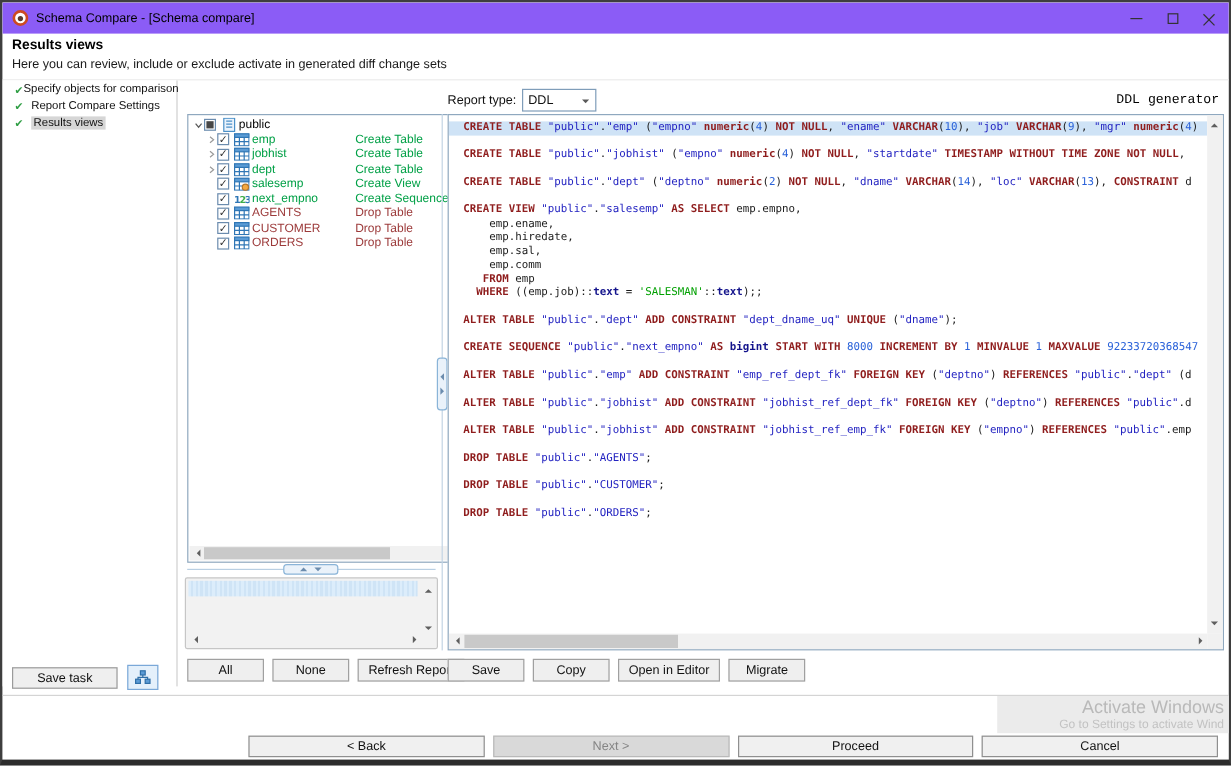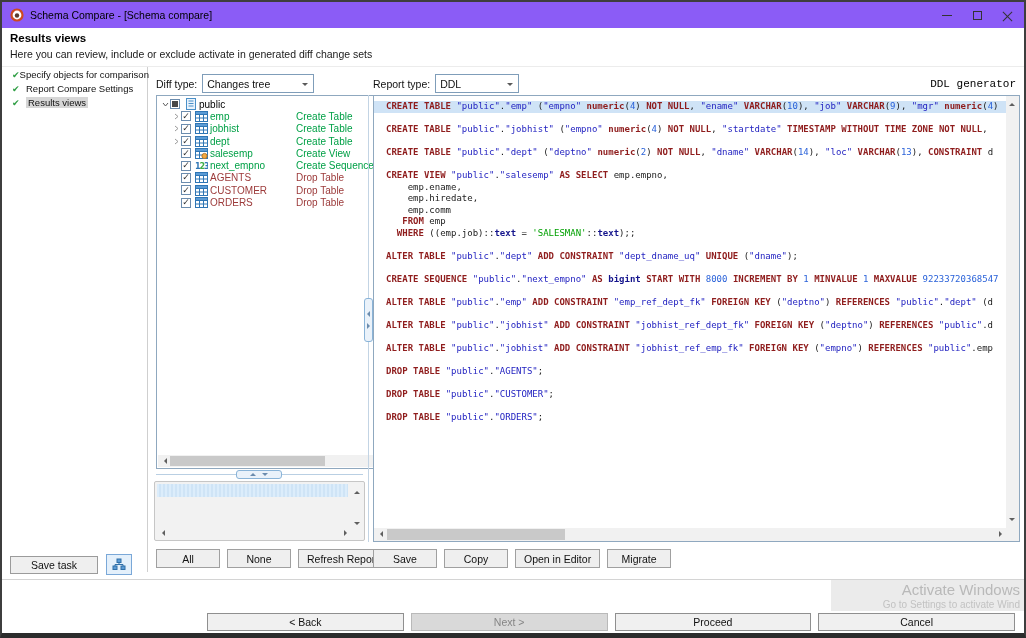--- a/index.html
+++ b/index.html
@@ -31,21 +31,21 @@
   .wz-check { color:#2f9e44; font-size:9px; width:14px; }
   .wz-label.active { background:#d6d6d6; padding:0 2px; }
   .save-task-row { position:absolute; left:8px; top:552px; display:flex; gap:8px; align-items:center; }
   .btn { background:#efefef; border:1px solid #9b9b9b; font-family:"Liberation Sans",sans-serif; font-size:10.5px; color:#111; height:18px; cursor:default; }
   .btn-savetask { width:88px; }
   .btn-sched { width:26px; height:21px; background:#e4f0fb; border:1px solid #7aa8d8; display:flex; align-items:center; justify-content:center; }
   
   .diff-row { position:absolute; left:154px; top:72px; display:flex; align-items:center; gap:5px; }
   .select { height:19px; background:#fff; border:1px solid #7f9db9; display:flex; align-items:center; padding:0 4px; font-size:10.5px; position:relative; }
   .select .chev { position:absolute; right:5px; width:0; height:0; border:3.5px solid transparent; border-top-color:#5a5a5a; top:8px; }
-  .sel-diff { width:112px; } .sel-report { width:84px; }
+  .sel-diff { width:112px; } .sel-report { width:62px; }
   .tree-box { position:absolute; left:154px; top:93px; width:235px; height:374px; border:1px solid #8fa8bf; background:#fff; overflow:hidden; }
   .tree-rows { position:absolute; left:0; top:2px; right:0; bottom:13px; overflow:hidden; }
   .tree-row { position:relative; display:flex; align-items:center; height:12.3px; font-size:10px; white-space:nowrap; }
   .tree-row .exp { width:10px; display:inline-flex; justify-content:center; }
   .cb { width:10px; height:10px; border:1px solid #6b8cae; background:#fff; display:inline-flex; align-items:center; justify-content:center; font-size:9px; line-height:9px; color:#333; margin-right:3px; flex:none; }
   .cb .part { width:6px; height:6px; background:#474747; }
   .t-ico { width:15px; display:inline-flex; justify-content:center; flex:none; }
   .t-name { margin-left:1px; }
   .t-name.create { color:var(--c-create); } .t-name.drop { color:var(--c-drop); }
   .t-action { position:absolute; left:139px; white-space:nowrap; }
@@ -161,27 +161,20 @@
         <svg width="14" height="13">
             <rect x="5" y="1" width="4" height="3.5" fill="#5b9bd5" stroke="#2f6fa8"></rect>
             <rect x="1" y="8" width="4" height="3.5" fill="#5b9bd5" stroke="#2f6fa8"></rect>
             <rect x="9" y="8" width="4" height="3.5" fill="#5b9bd5" stroke="#2f6fa8"></rect>
             <path d="M7 4.5 V6.5 M3 8 V6.5 H11 V8" stroke="#2f6fa8" fill="none"></path>
           </svg>
       </span>
     </span>
   </div>
 
-  <div class="diff-row">
-    <span>Diff type:</span>
-    <div class="select sel-diff">
-      <span>Changes tree</span>
-      <span class="chev"></span>
-    </div>
-  </div>
 
   <div class="tree-box">
     <div class="tree-rows" id="tree-rows">
         <div class="tree-row" style="padding-left: 3px;">
           <span class="exp">
             <svg width="9" height="9">
               <path d="M2 3 L4.5 6 L7 3" fill="none" stroke="#5a5a5a"></path>
             </svg>
           </span>
           <span class="cb">
@@ -374,20 +367,21 @@
     <div class="code-lines" id="code-lines">
         <div class="code-line sel"><span class="s-kw">CREATE</span> <span class="s-kw">TABLE</span> <span class="s-str">"public"</span>.<span class="s-str">"emp"</span> (<span class="s-str">"empno"</span> <span class="s-kw">numeric</span>(<span class="s-num">4</span>) <span class="s-kw">NOT</span> <span class="s-kw">NULL</span>, <span class="s-str">"ename"</span> <span class="s-kw">VARCHAR</span>(<span class="s-num">10</span>), <span class="s-str">"job"</span> <span class="s-kw">VARCHAR</span>(<span class="s-num">9</span>), <span class="s-str">"mgr"</span> <span class="s-kw">numeric</span>(<span class="s-num">4</span>)</div>
         <div class="code-line">&nbsp;</div>
         <div class="code-line"><span class="s-kw">CREATE</span> <span class="s-kw">TABLE</span> <span class="s-str">"public"</span>.<span class="s-str">"jobhist"</span> (<span class="s-str">"empno"</span> <span class="s-kw">numeric</span>(<span class="s-num">4</span>) <span class="s-kw">NOT</span> <span class="s-kw">NULL</span>, <span class="s-str">"startdate"</span> <span class="s-kw">TIMESTAMP</span> <span class="s-kw">WITHOUT</span> <span class="s-kw">TIME</span> <span class="s-kw">ZONE</span> <span class="s-kw">NOT</span> <span class="s-kw">NULL</span>, </div>
         <div class="code-line">&nbsp;</div>
         <div class="code-line"><span class="s-kw">CREATE</span> <span class="s-kw">TABLE</span> <span class="s-str">"public"</span>.<span class="s-str">"dept"</span> (<span class="s-str">"deptno"</span> <span class="s-kw">numeric</span>(<span class="s-num">2</span>) <span class="s-kw">NOT</span> <span class="s-kw">NULL</span>, <span class="s-str">"dname"</span> <span class="s-kw">VARCHAR</span>(<span class="s-num">14</span>), <span class="s-str">"loc"</span> <span class="s-kw">VARCHAR</span>(<span class="s-num">13</span>), <span class="s-kw">CONSTRAINT</span> d</div>
         <div class="code-line">&nbsp;</div>
         <div class="code-line"><span class="s-kw">CREATE</span> <span class="s-kw">VIEW</span> <span class="s-str">"public"</span>.<span class="s-str">"salesemp"</span> <span class="s-kw">AS</span> <span class="s-kw">SELECT</span> emp.empno,</div>
         <div class="code-line">    emp.ename,</div>
         <div class="code-line">    emp.hiredate,</div>
+        <div class="code-line">    emp.sal,</div>
         <div class="code-line">    emp.comm</div>
         <div class="code-line">   <span class="s-kw">FROM</span> emp</div>
         <div class="code-line">  <span class="s-kw">WHERE</span> ((emp.job)::<span class="s-kw2">text</span> = <span class="s-sq">'SALESMAN'</span>::<span class="s-kw2">text</span>);;</div>
         <div class="code-line">&nbsp;</div>
         <div class="code-line"><span class="s-kw">ALTER</span> <span class="s-kw">TABLE</span> <span class="s-str">"public"</span>.<span class="s-str">"dept"</span> <span class="s-kw">ADD</span> <span class="s-kw">CONSTRAINT</span> <span class="s-str">"dept_dname_uq"</span> <span class="s-kw">UNIQUE</span> (<span class="s-str">"dname"</span>);</div>
         <div class="code-line">&nbsp;</div>
         <div class="code-line"><span class="s-kw">CREATE</span> <span class="s-kw">SEQUENCE</span> <span class="s-str">"public"</span>.<span class="s-str">"next_empno"</span> <span class="s-kw">AS</span> <span class="s-kw2">bigint</span> <span class="s-kw">START</span> <span class="s-kw">WITH</span> <span class="s-num">8000</span> <span class="s-kw">INCREMENT</span> <span class="s-kw">BY</span> <span class="s-num">1</span> <span class="s-kw">MINVALUE</span> <span class="s-num">1</span> <span class="s-kw">MAXVALUE</span> <span class="s-num">92233720368547</span></div>
         <div class="code-line">&nbsp;</div>
         <div class="code-line"><span class="s-kw">ALTER</span> <span class="s-kw">TABLE</span> <span class="s-str">"public"</span>.<span class="s-str">"emp"</span> <span class="s-kw">ADD</span> <span class="s-kw">CONSTRAINT</span> <span class="s-str">"emp_ref_dept_fk"</span> <span class="s-kw">FOREIGN</span> <span class="s-kw">KEY</span> (<span class="s-str">"deptno"</span>) <span class="s-kw">REFERENCES</span> <span class="s-str">"public"</span>.<span class="s-str">"dept"</span> (d</div>
         <div class="code-line">&nbsp;</div>

